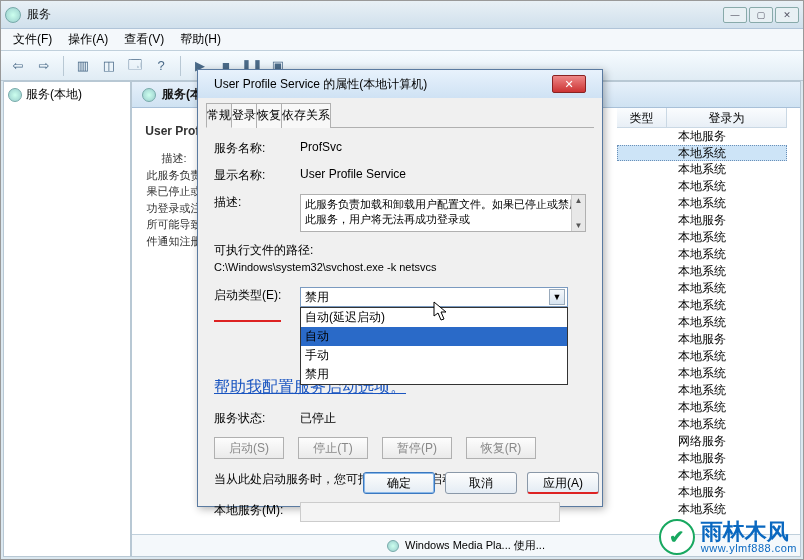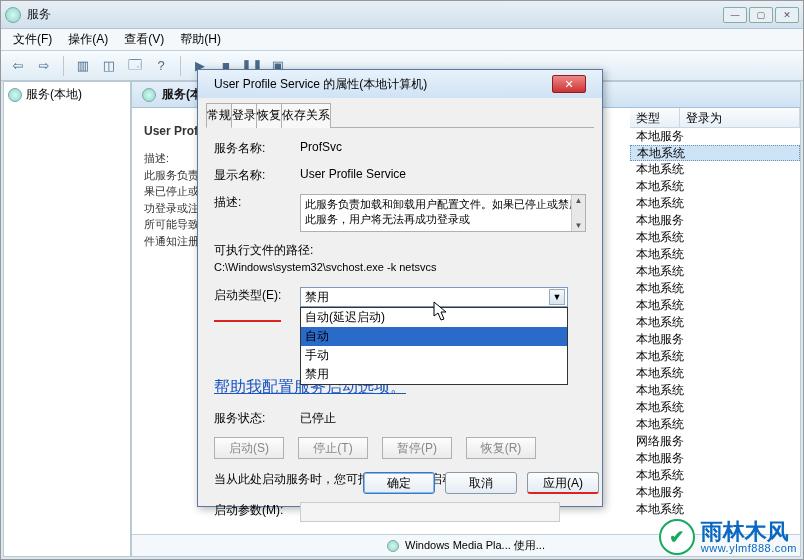--- a/index.html
+++ b/index.html
@@ -8,30 +8,30 @@
   .titlebar { height: 28px; background: linear-gradient(#e8f0f6,#d0e0ec); display: flex; align-items: center; padding: 0 4px; border-bottom: 1px solid #b0c4d8; }
   .titlebar .ticon { width: 16px; height: 16px; margin-right: 6px; border: 1px solid #7aa; border-radius: 50%; background: radial-gradient(#cfe,#9cc); }
   .titlebar .title { font-size: 12px; color: #111; flex: 1; }
   .winbtns { display: flex; gap: 2px; }
   .winbtn { width: 24px; height: 16px; border: 1px solid #8aa; background: #e8f0f4; font-size: 9px; text-align: center; line-height: 14px; color: #556; border-radius: 2px; }
   .menubar { height: 22px; background: #f4f8fb; border-bottom: 1px solid #c0d0dc; display: flex; align-items: center; padding: 0 4px; font-size: 12px; }
   .menuitem { padding: 2px 8px; cursor: default; }
   .toolbar { height: 30px; background: linear-gradient(#f6fbff,#e0ecf4); border-bottom: 1px solid #b8c8d4; display: flex; align-items: center; padding: 0 6px; gap: 4px; }
   .tbtn { width: 22px; height: 22px; display: flex; align-items: center; justify-content: center; color: #4a6a88; font-size: 13px; }
   .tsep { width: 1px; height: 20px; background: #b8c8d4; margin: 0 4px; }
-  .body-area { position: absolute; top: 80px; left: 2px; right: 2px; bottom: 2px; display: flex; }
+  .body-area { position: absolute; top: 80px; left: 2px; right: 2px; bottom: 2px; display: flex; text-align: center; }
   .left-pane { width: 128px; background: #fff; border: 1px solid #b8c8d4; padding: 4px; font-size: 12px; }
   .left-pane .node { display: flex; align-items: center; gap: 4px; }
   .left-pane .nicon { width: 14px; height: 14px; border: 1px solid #7aa; border-radius: 50%; background: radial-gradient(#cfe,#9cc); }
   .main-pane { flex: 1; background: #fff; border: 1px solid #b8c8d4; position: relative; }
   .main-header { height: 26px; background: linear-gradient(#e6f0fa,#cfe2f2); border-bottom: 1px solid #a8c0d8; display: flex; align-items: center; padding: 0 10px; font-size: 12px; font-weight: bold; color: #111; }
   .main-header .nicon { width: 14px; height: 14px; border: 1px solid #7aa; border-radius: 50%; background: radial-gradient(#cfe,#9cc); margin-right: 6px; }
   .main-left-detail { position: absolute; top: 40px; left: 12px; width: 60px; font-size: 11px; color: #333; line-height: 1.5; }
   .main-left-detail .svc-title { font-weight: bold; font-size: 12px; margin-bottom: 10px; }
-  .right-cols { position: absolute; top: 26px; right: 0; width: 170px; font-size: 12px; }
+  .right-cols { position: absolute; top: 26px; right: 13px; width: 170px; font-size: 12px; }
   .col-header { height: 20px; background: linear-gradient(#fafcfe,#e8eff6); border-bottom: 1px solid #cad8e4; display: flex; }
   .col-header span { padding: 2px 6px; border-right: 1px solid #cad8e4; }
   .col-rows { }
   .col-row { height: 17px; padding: 0 6px; line-height: 17px; white-space: nowrap; }
   .col-row.sel { background: #cde4f7; border: 1px dotted #6a90b8; height: 16px; line-height: 14px; }
   .tabs-bottom { position: absolute; bottom: 4px; left: 8px; display: flex; font-size: 11px; }
   .tabb { border: 1px solid #b0b0b0; border-top: none; padding: 1px 10px; background: #f4f4f4; transform: skewX(18deg); margin-right: -2px; }
   .tabb span { display: inline-block; transform: skewX(-18deg); }
   
   .dialog { position: absolute; left: 196px; top: 68px; width: 406px; height: 438px; background: #f0f0f0; border: 1px solid #5a7aa0; box-shadow: 2px 2px 8px rgba(0,0,0,.3); z-index: 100; }
@@ -223,21 +223,21 @@
       <div class="val">已停止</div>
     </div>
     <div class="svc-btns">
       <div class="svc-btn">启动(S)</div>
       <div class="svc-btn">停止(T)</div>
       <div class="svc-btn">暂停(P)</div>
       <div class="svc-btn">恢复(R)</div>
     </div>
     <div style="margin-bottom:14px">当从此处启动服务时，您可指定所适用的启动参数。</div>
     <div class="row">
-      <div class="lbl">启动参数(M):</div>
+      <div class="lbl">本地服务(M):</div>
       <div class="val">
           <div style="width:260px;height:20px;border:1px solid #ccc;background:#f4f4f4"></div>
         </div>
     </div>
   </div>
   <div class="bottom-btns">
     <div class="btn default">确定</div>
     <div class="btn">取消</div>
     <div class="btn under">应用(A)</div>
   </div>

